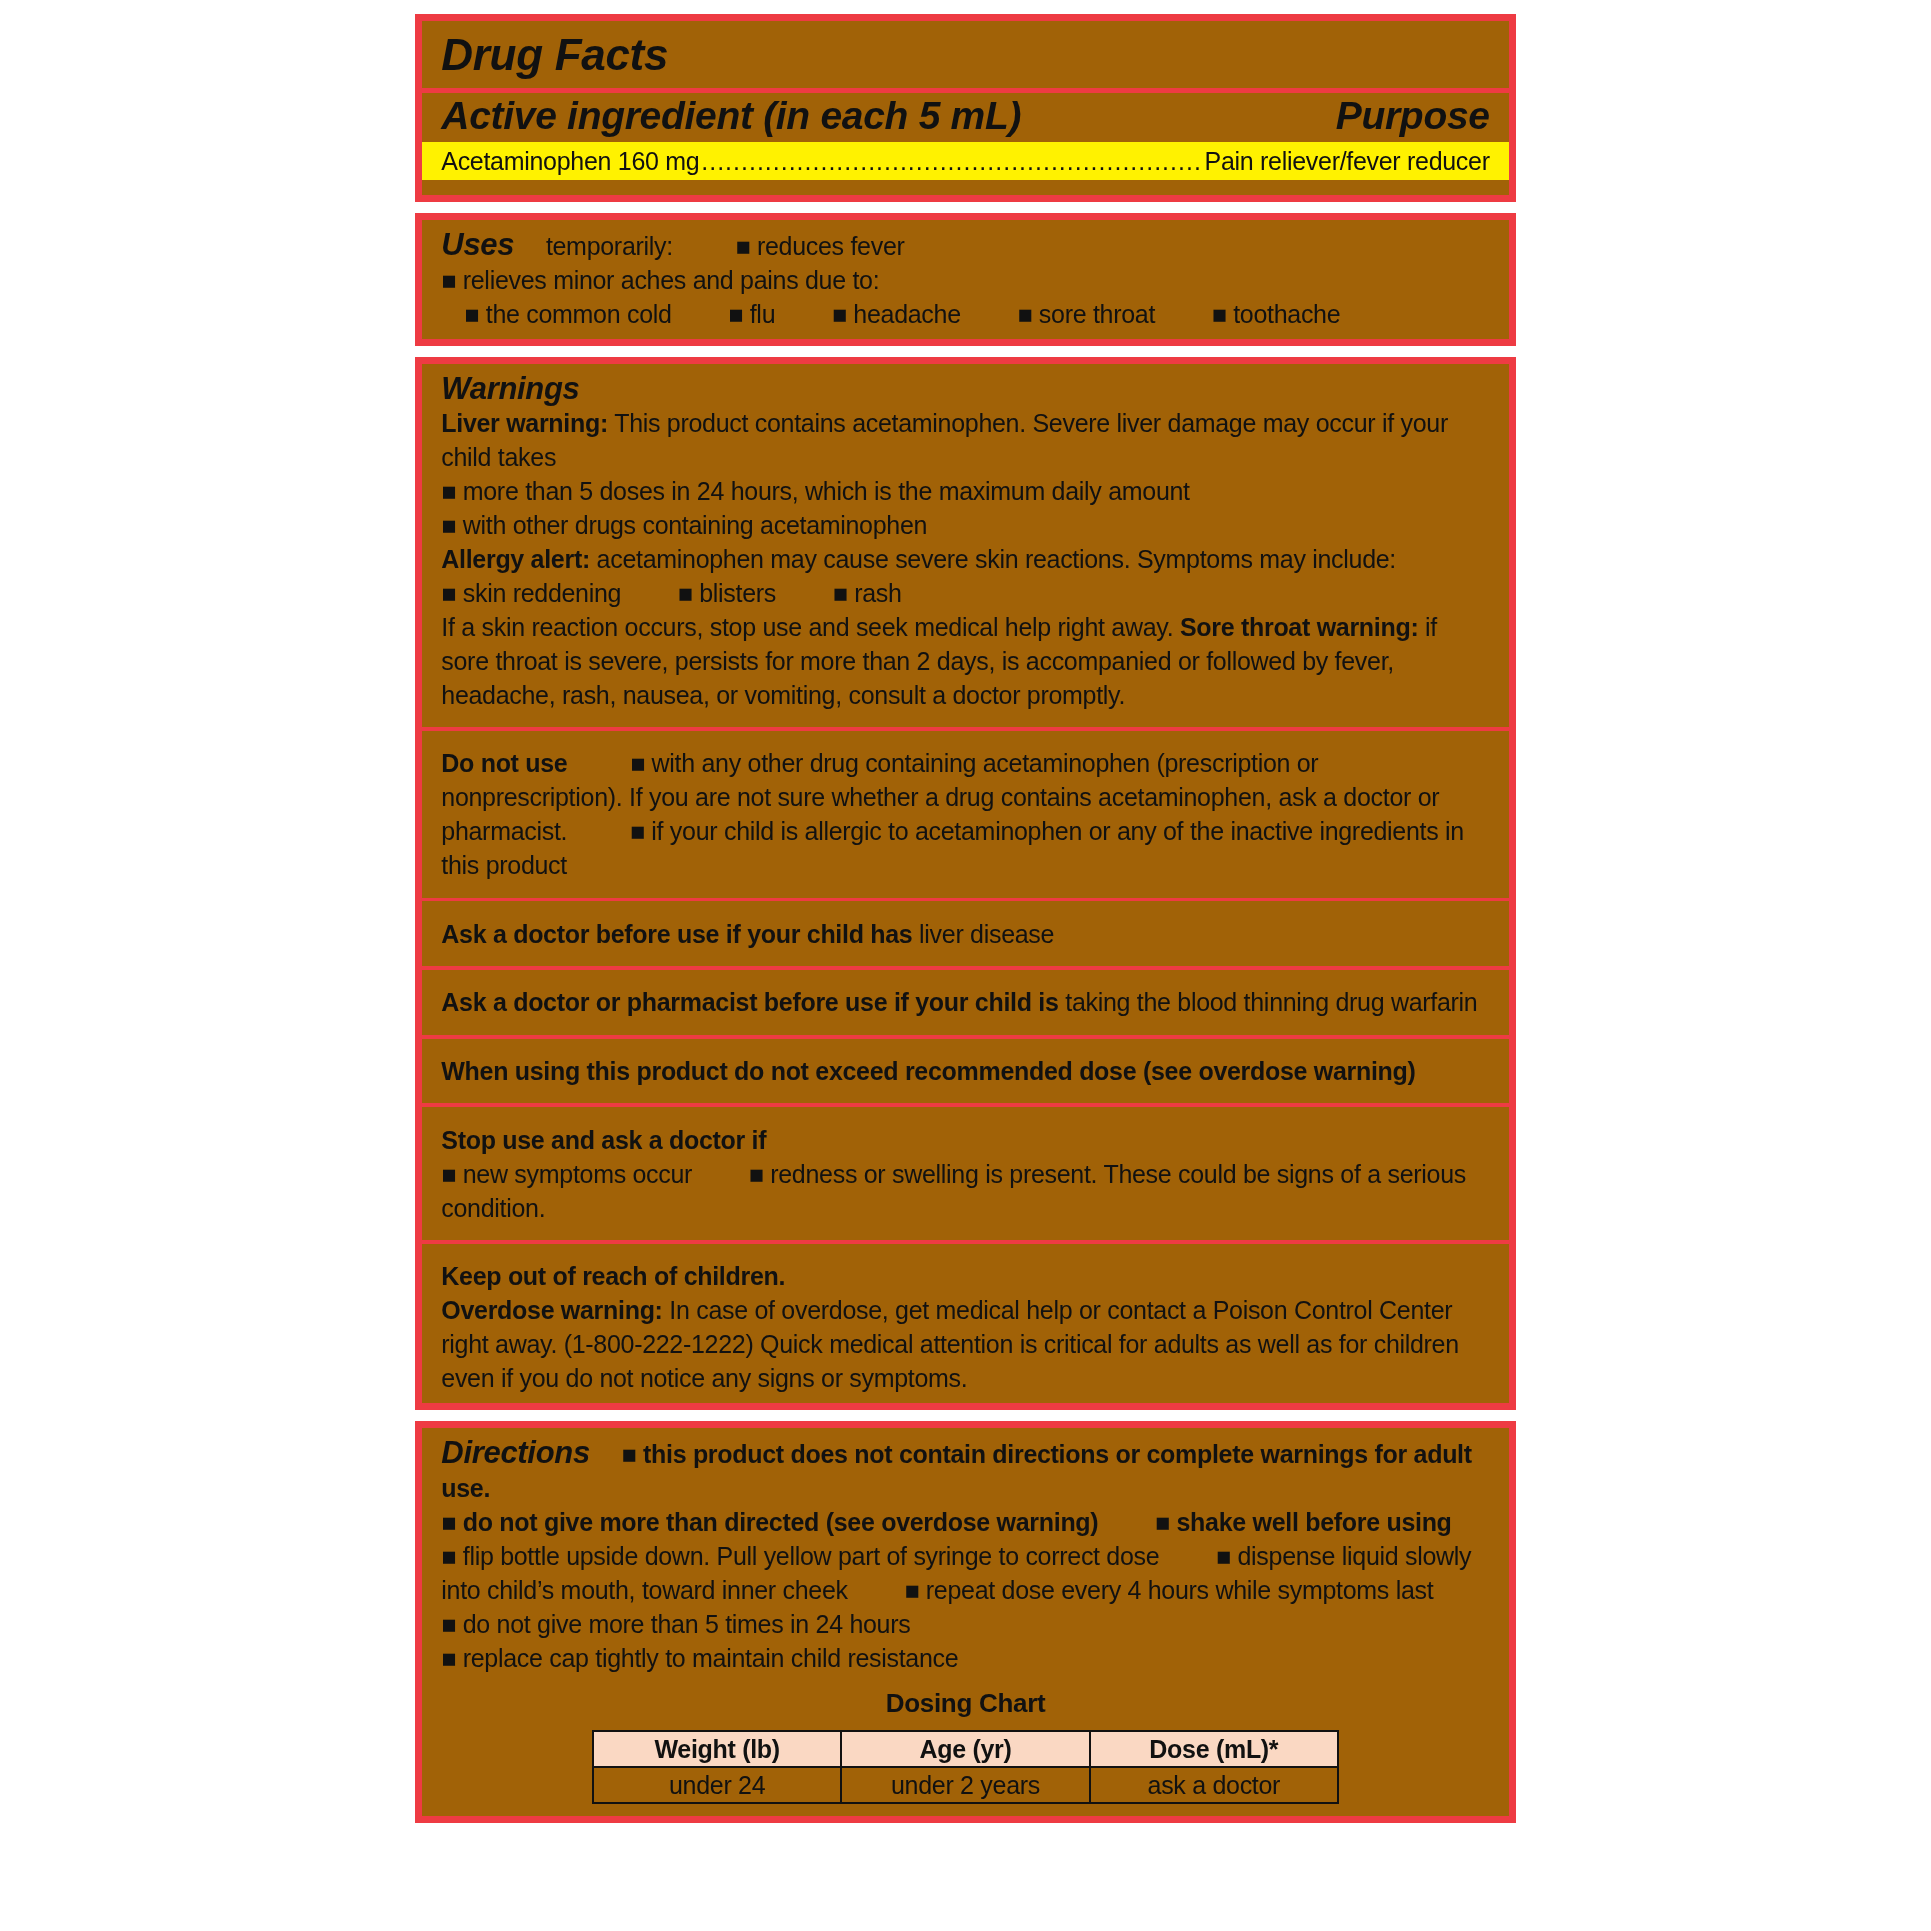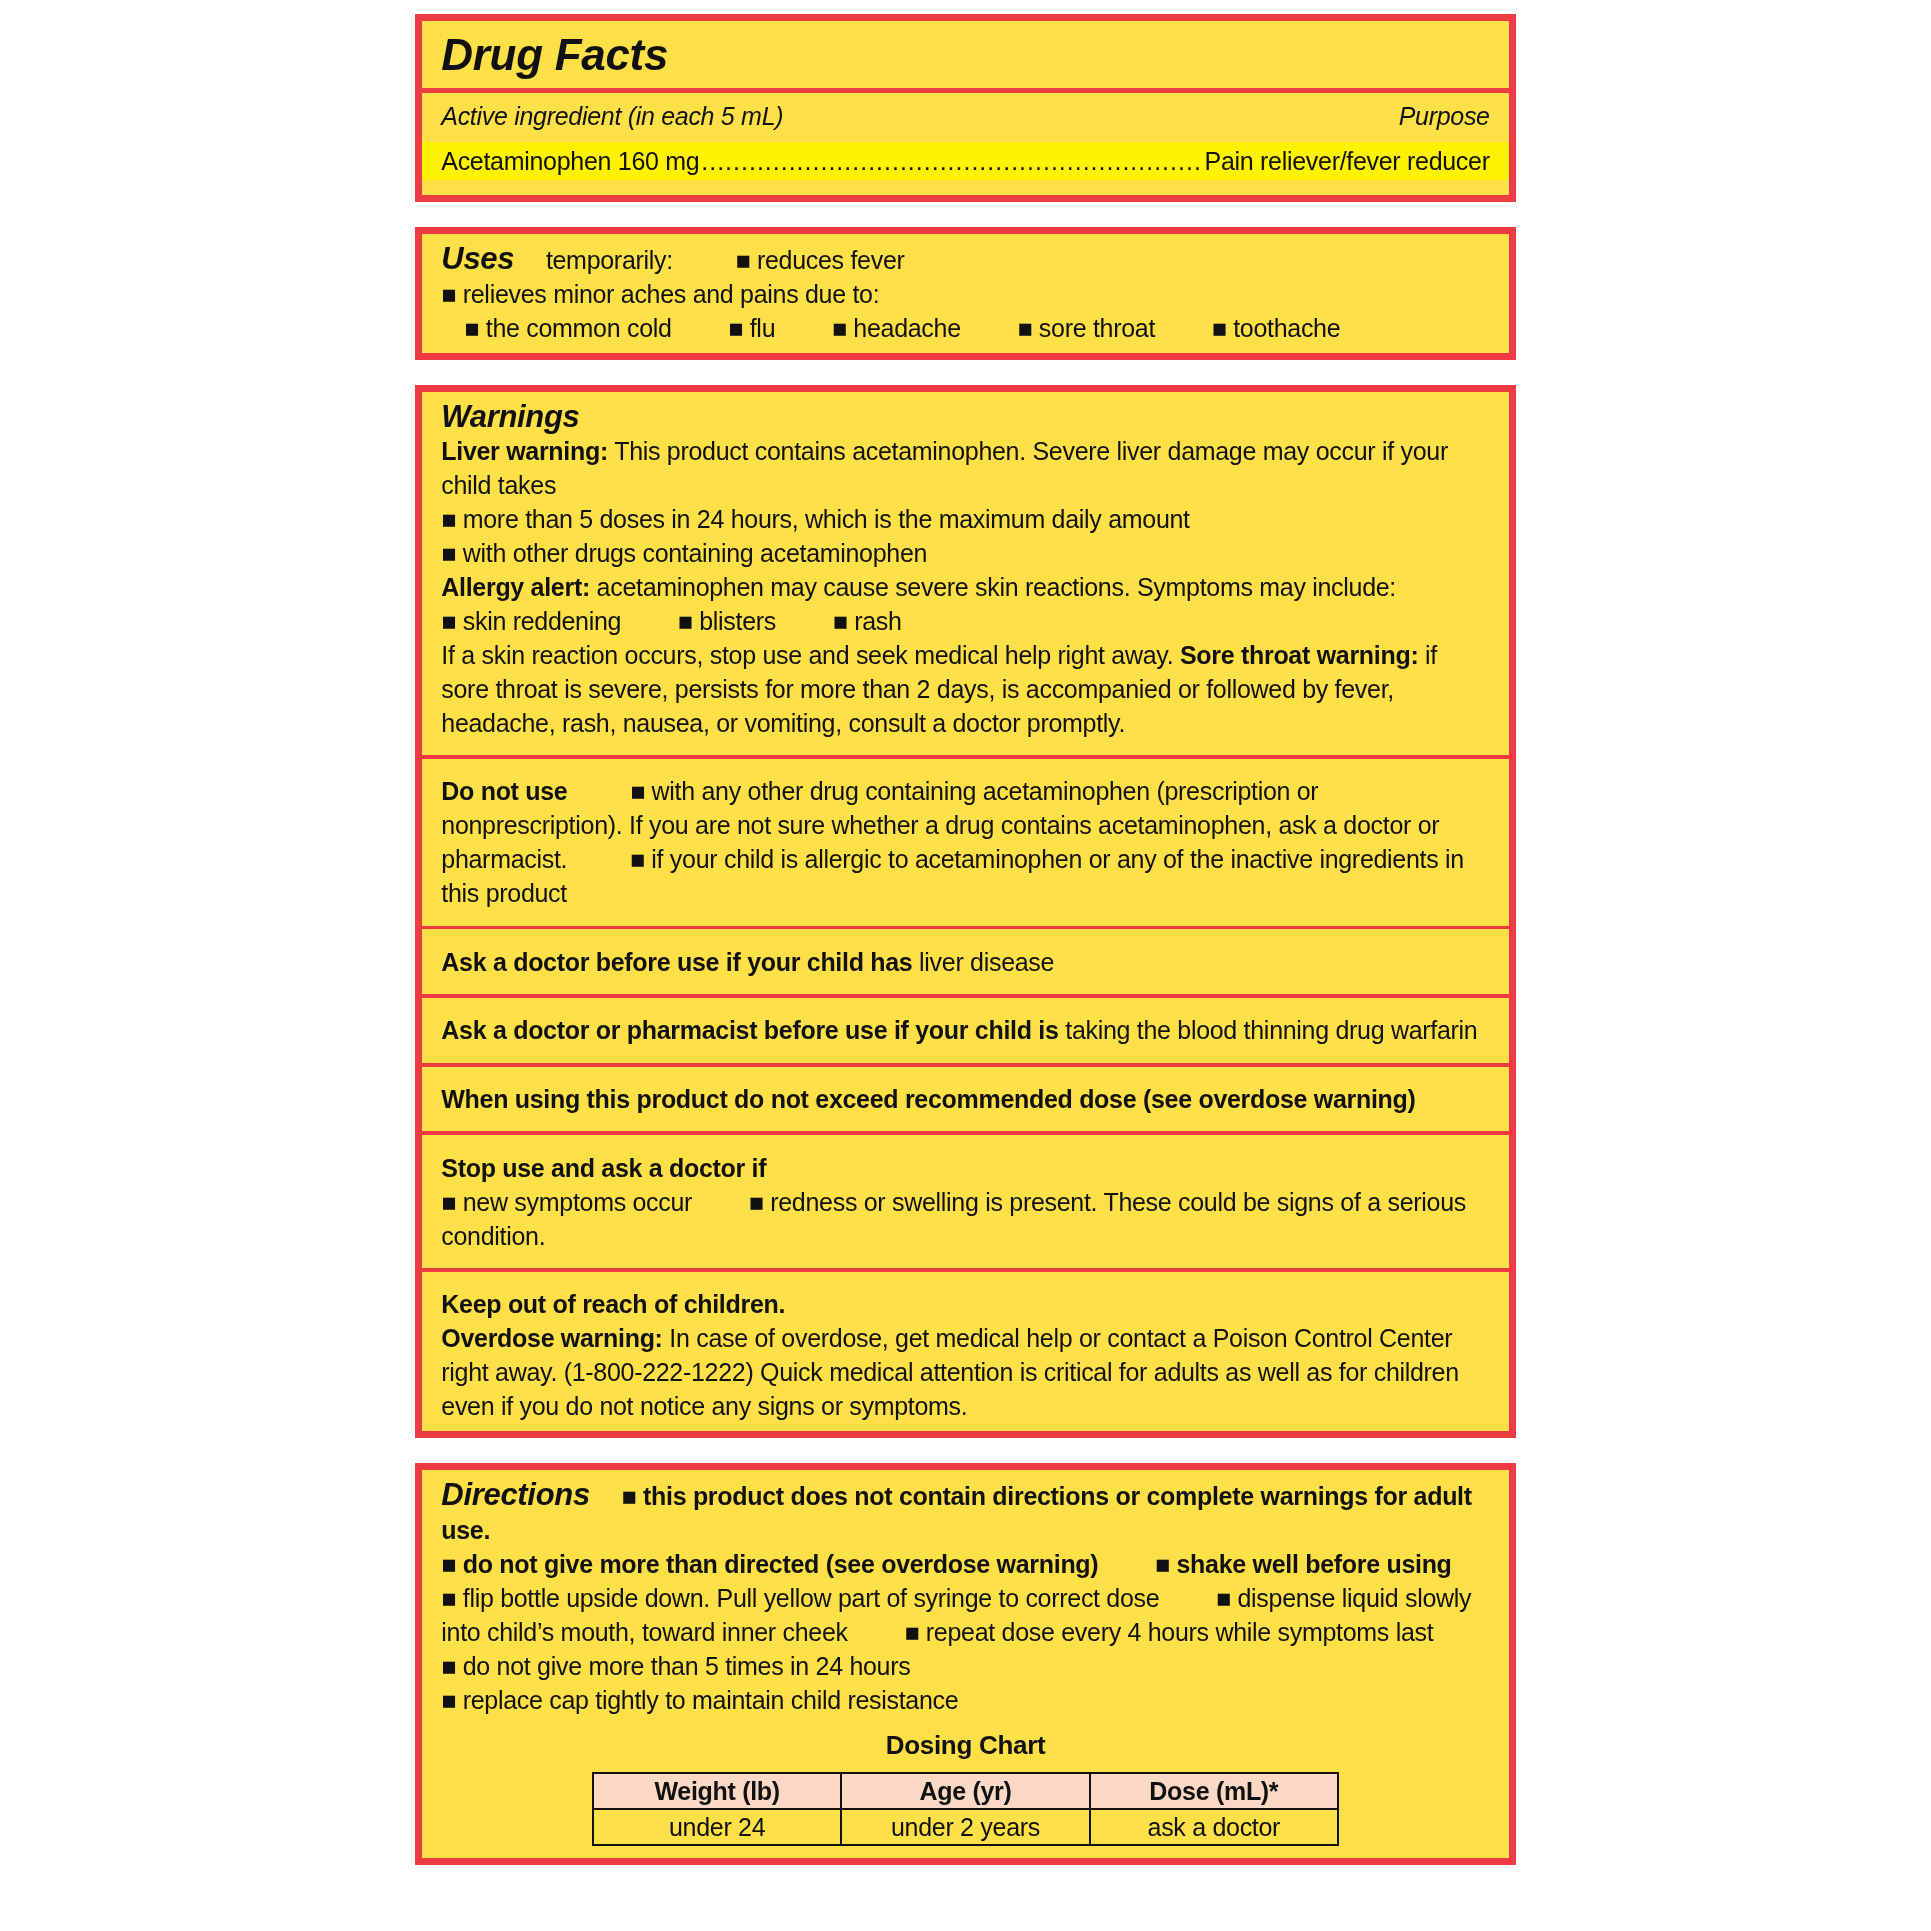--- a/index.html
+++ b/index.html
@@ -9,28 +9,28 @@
     color: #111;
     font-size: 25px;
     line-height: 34px;
     letter-spacing: -0.3px;
   }
   .page { padding-top: 13.5px; }
   .label { margin-left: 415px; width: 1101px; }
 
   .box {
     border: 7.7px solid #EE3B43;
-    background: #fde047;
-    margin-bottom: 25px;
+    background: #a16207;
+    margin-bottom: 11px;
   }
   .pad { padding: 5.8px 19.3px; }
 
   
   .title { font-size: 44px; line-height: 54px; font-weight: bold; font-style: italic; padding: 7.7px 19.3px 5.8px; }
-  .h2 { font-size: 25px; font-weight: normal; font-style: italic; }
+  .h2 { font-size: 39px; font-weight: bold; font-style: italic; }
   .hsec { font-size: 31px; font-weight: bold; font-style: italic; margin-right: 25px; }
   .b { font-weight: bold; }
 
   .redrule { height: 4.8px; background: #EE3B43; }
   .thinrule { height: 3.9px; background: #EE3B43; margin: 7.7px 0; }
 
   .row-between { display: flex; justify-content: space-between; align-items: baseline; }
 
   .yellow {
     background: #FFF200;

